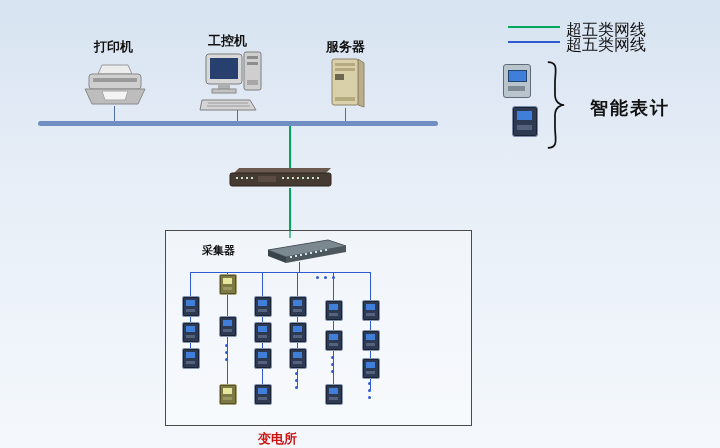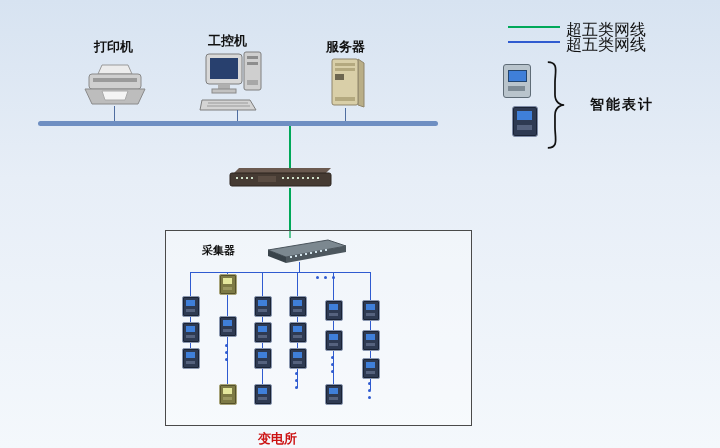--- a/index.html
+++ b/index.html
@@ -4,21 +4,21 @@
 <style>
   html,body{margin:0;padding:0;}
   .stage{
     position:relative;width:720px;height:448px;overflow:hidden;
     background:linear-gradient(180deg,#d7e3f1 0%,#e7eef7 40%,#f4f8fc 100%);
     font-family:"Liberation Sans",sans-serif;color:#111;
   }
   .abs{position:absolute;}
   .lbl{position:absolute;font-weight:bold;font-size:13px;white-space:nowrap;}
   .lbl-small{position:absolute;font-weight:normal;font-size:16px;white-space:nowrap;text-align:center;}
-  .lbl-big{position:absolute;font-weight:bold;font-size:14px;white-space:nowrap;letter-spacing:2px;text-align:center;}
+  .lbl-big{position:absolute;font-weight:bold;font-size:18px;white-space:nowrap;letter-spacing:2px;text-align:center;}
   .red{color:#cc1111;margin-top:24px;}
 
   
   .bus{position:absolute;height:5px;border-radius:3px;background:#6f8fc2;}
   .vline{position:absolute;width:2px;background:#2f5bd0;}
   .vline.thin{width:1px;}
   .vline.green{background:#00a859;}
   .vline.stub{width:1px;background:#4f6da0;}
   .hline{position:absolute;height:1px;background:#2f5bd0;}
   .hline.legend-g{height:2px;background:#00a859;}

